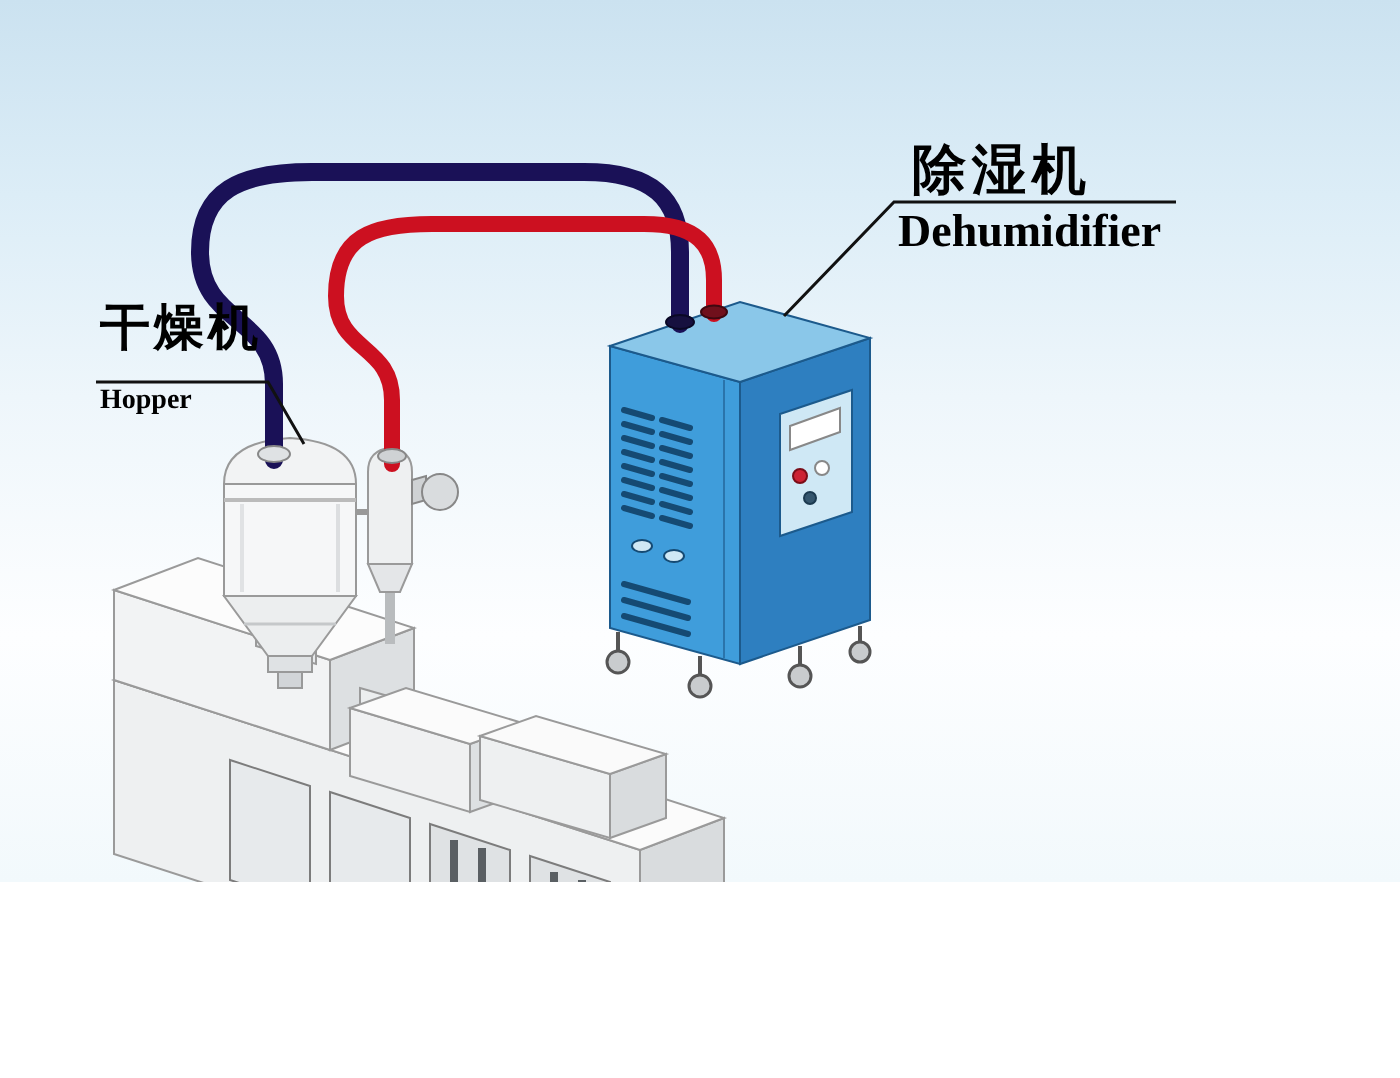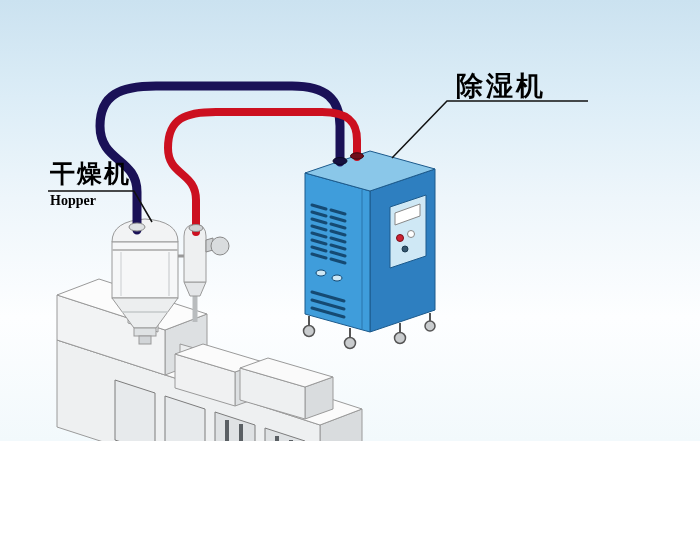--- a/index.html
+++ b/index.html
@@ -140,18 +140,19 @@
     <ellipse cx="357" cy="156" rx="6.5" ry="3.2" fill="#70101c" stroke="#3f0810" stroke-width="1"></ellipse>
   </g>
 
   <g>
     <polyline points="588,101 447,101 392,158" fill="none" stroke-width="1.5" stroke="#111111"></polyline>
     <polyline points="48,191 134,191 152,222" fill="none" stroke-width="1.5" stroke="#111111"></polyline>
   </g>
 </svg>
 
   <div class="lbl cn" style="left:456px;top:72px;font-size:27px;letter-spacing:3px;">除湿机</div>
+  <div class="lbl en" style="left:449px;top:104px;font-size:23px;">Dehumidifier</div>
 
-  <div class="lbl cn" style="left:50px;top:161px;font-size:25px;letter-spacing:2px;">干燥机</div>
+  <div class="lbl cn" style="left:50px;top:151px;font-size:25px;letter-spacing:2px;">干燥机</div>
   <div class="lbl en" style="left:50px;top:194px;font-size:14px;">Hopper</div>
 
 
 </div>
 
 </body></html>

